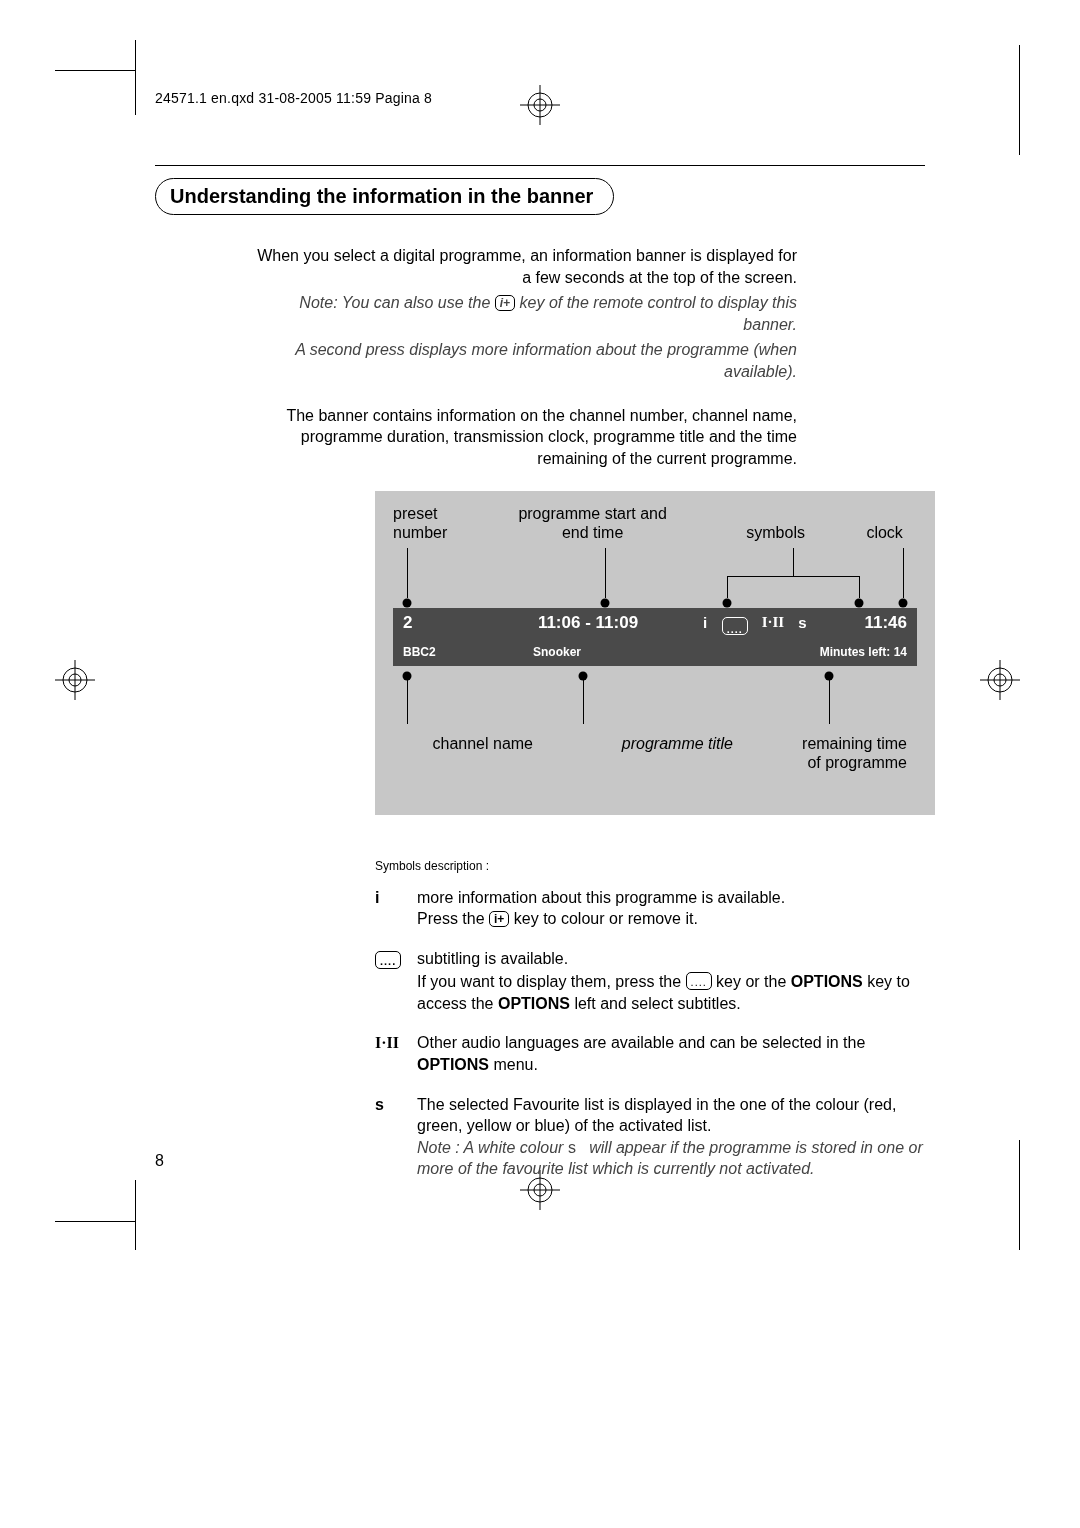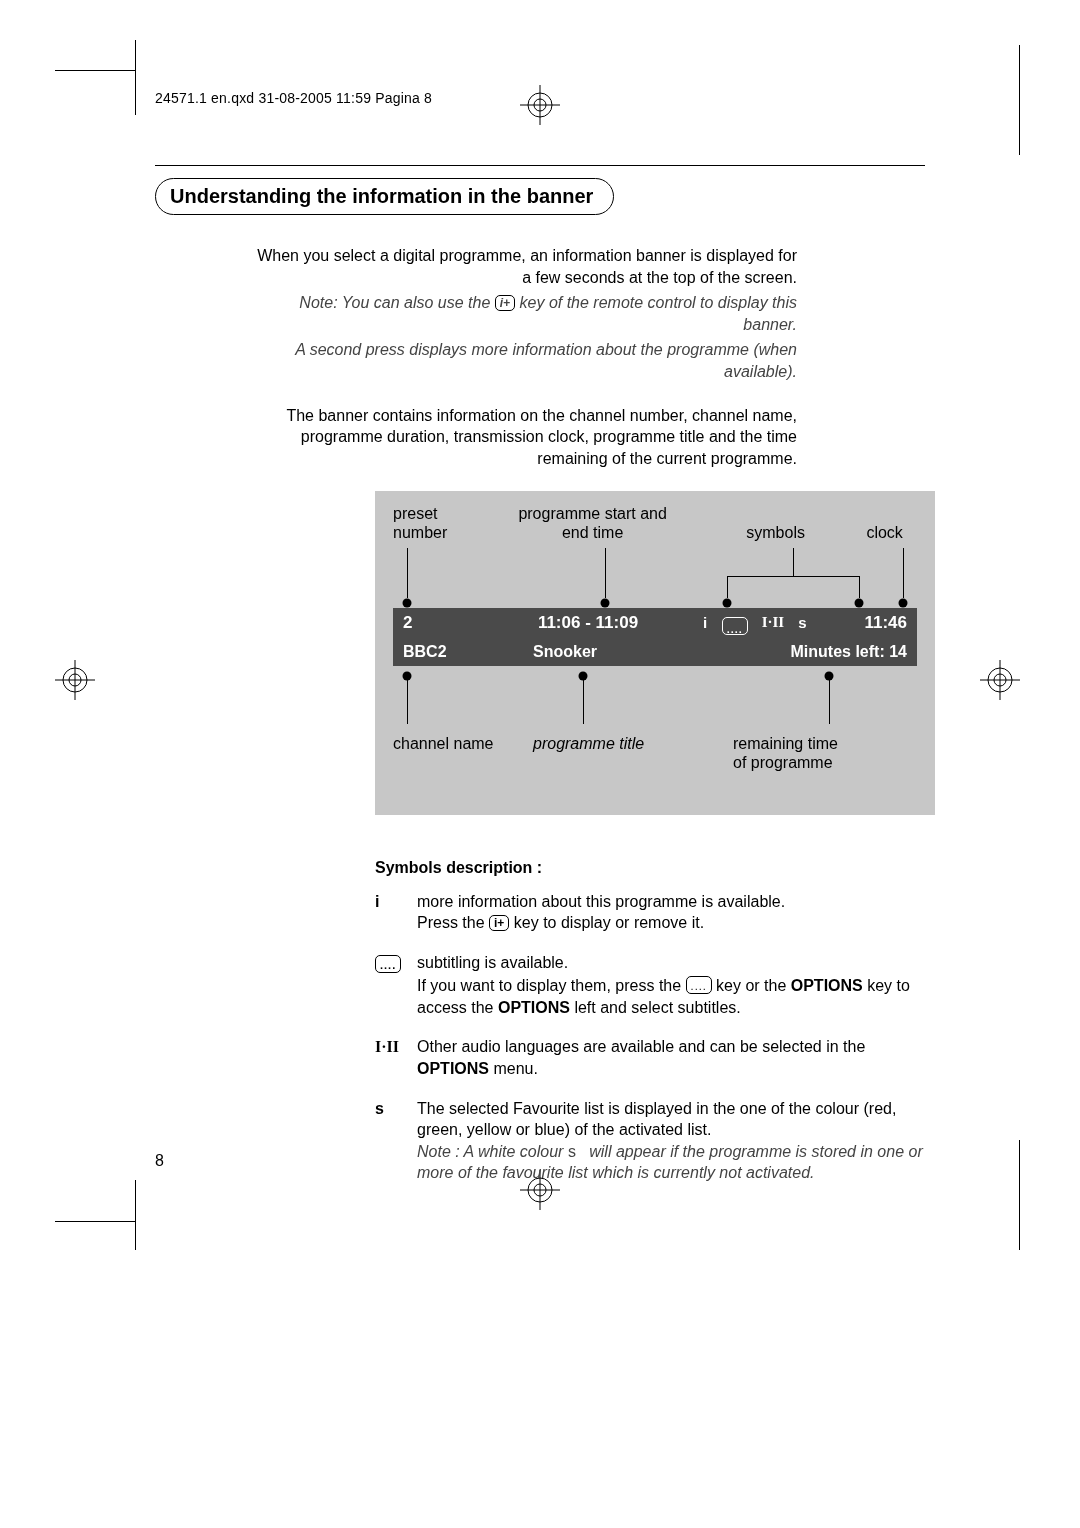--- a/index.html
+++ b/index.html
@@ -45,34 +45,34 @@
   .stem { position:absolute; width:1px; background:#000; }
   .dot  { position:absolute; width:9px; height:9px; background:#000; border-radius:50%; transform:translate(-50%,-50%); }
   .hline{ position:absolute; height:1px; background:#000; }
 
   .banner-strip { background:#4a4a4a; color:#fff; font-weight:700; }
   .row1 { display:flex; align-items:center; height:30px; font-size:17px; }
   .row1 .c1{ width:100px; padding-left:10px; }
   .row1 .c2{ width:190px; text-align:center; }
   .row1 .c3{ flex:1; display:flex; justify-content:center; gap:14px; font-size:15px; letter-spacing:0.5px;}
   .row1 .c4{ width:90px; text-align:right; padding-right:10px; }
-  .row2 { display:flex; align-items:center; height:28px; font-size:16px; }
+  .row2 { display:flex; align-items:center; height:28px; font-size:12px; }
   .row2 .c1{ width:140px; padding-left:10px; }
   .row2 .c2{ width:200px; text-align:left; }
   .row2 .c3{ flex:1; text-align:right; padding-right:10px; }
 
   .conn-bot { position:relative; height:60px; margin-top:4px; }
   .labels-bot { display:flex; font-size:16px; line-height:1.2; margin-top:4px; }
-  .labels-bot > div { text-align:left; }
+  .labels-bot > div { text-align:right; }
   .lb1{ width:140px; text-align:left; }
   .lb2{ width:200px;font-style:italic; }
   .lb3{ flex:1; text-align:center; padding-right:10px;}
 
   .symdesc { margin-left:220px; width:560px; margin-top:44px; }
-  .symdesc h4 { font-weight:700; font-size:16px; margin-bottom:14px; }
+  .symdesc h4 { font-weight:400; font-size:12px; margin-bottom:14px; }
   .symdesc dl { font-size:16px; line-height:1.35; }
   .symdesc .row { display:flex; margin-bottom:18px; }
   .symdesc dt { width:42px; flex:none; font-weight:700; }
   .symdesc dd { flex:1; }
 
   .iplus { display:inline-block; border:1.5px solid #000; border-radius:5px; padding:0 4px; font-size:12px; font-weight:700; line-height:14px; position:relative; top:-1px; }
   .subicon { display:inline-block; width:26px; height:18px; border:1.5px solid #000; border-radius:5px; position:relative; top:3px; }
   .subicon::after { content:"...."; position:absolute; left:4px; bottom:-1px; font-size:11px; letter-spacing:1px; }
   .i-ii { font-family: Georgia, 'Times New Roman', serif; letter-spacing:0; }
   .sglyph { font-family: Arial, sans-serif; font-weight:400; font-size:16px; }
@@ -212,21 +212,21 @@
 
     <div class="symdesc">
       <h4>Symbols description :</h4>
       <dl>
         <div class="row">
           <dt>i</dt>
           <dd>
             <span>more information about this programme is available.</span><br>
             <span>Press the </span>
             <span class="iplus">i+</span>
-            <span> key to display or remove it.</span>
+            <span> key to colour or remove it.</span>
           </dd>
         </div>
         <div class="row">
           <dt><span class="subicon"></span></dt>
           <dd>
             <span>subtitling is available.</span><br>
             <span>If you want to display them, press the </span>
             <span class="subicon"></span>
             <span> key or the </span>
             <b>OPTIONS</b>

